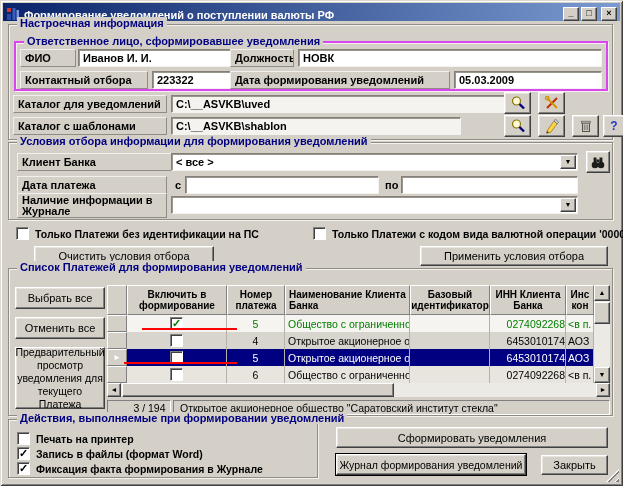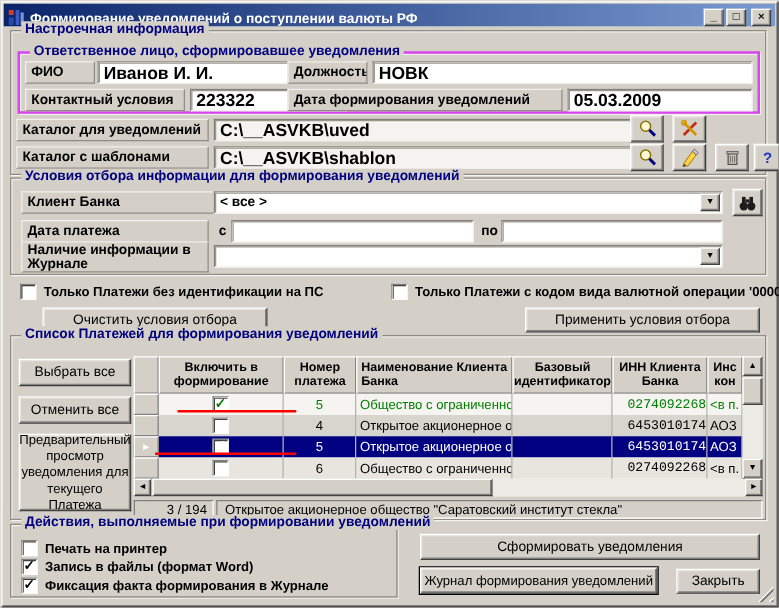--- a/index.html
+++ b/index.html
@@ -26,21 +26,21 @@
   .grp { position:absolute; border:1px solid #8f8c85;
          box-shadow: 1px 1px 0 #f4f2ee, inset 1px 1px 0 #f4f2ee; }
   .leg { position:absolute; top:-8px; left:8px; background:#d4d0c8; padding:0 3px;
          font-weight:bold; color:#000080; white-space:nowrap; font-size:11px; }
   .lbl { position:absolute; height:18px; background:#d4d0c8; border:1px solid;
          border-color:#f2f0ec #8f8c85 #8f8c85 #f2f0ec; font-weight:bold;
          display:flex; align-items:center; padding:0 4px; overflow:hidden;
          white-space:nowrap; }
   .inp { position:absolute; height:18px; background:#fff; border:1px solid;
          border-color:#848079 #f4f2ee #f4f2ee #848079;
-         box-shadow: inset 1px 1px 0 #9a968e; font-weight:bold; font-size:14px;
+         box-shadow: inset 1px 1px 0 #9a968e; font-weight:bold; font-size:11px;
          padding:0 4px; font-family:"Liberation Sans",sans-serif; }
   .inp.ro { background:#f4f3ef; }
   .btn { position:absolute; background:#d4d0c8; border:1px solid;
          border-color:#fff #404040 #404040 #fff;
          box-shadow: inset -1px -1px 0 #808080, inset 1px 1px 0 #e8e5e0;
          display:flex; align-items:center; justify-content:center;
          text-align:center; font-size:11px; cursor:default; }
   .icbtn svg { display:block; }
   .combo { position:absolute; height:18px; background:#fff; border:1px solid;
            border-color:#848079 #f4f2ee #f4f2ee #848079;
@@ -67,21 +67,21 @@
   #fio-v { left:62px; top:6px;  width:200px; }
   #pos-l { left:214px; top:6px; width:64px; }
   #pos-v { left:282px; top:6px; width:304px; }
   #ph-l  { left:4px;  top:28px; width:128px; }
   #ph-v  { left:136px; top:28px; width:126px; }
   #dt-l  { left:214px; top:28px; width:220px; }
   #dt-v  { left:438px; top:28px; width:148px; }
   #cat1-l { left:4px; top:70px; width:154px; }
   #cat1-v { left:162px; top:70px; width:334px; }
   #cat2-l { left:4px; top:92px; width:154px; }
-  #cat2-v { left:162px; top:92px; width:334px; }
+  #cat2-v { left:162px; top:92px; width:290px; }
   #ic-br1   { left:495px; top:67px; width:27px; height:22px; }
   #ic-tools { left:529px; top:67px; width:27px; height:22px; }
   #ic-br2   { left:495px; top:90px; width:27px; height:22px; }
   #ic-edit  { left:529px; top:90px; width:27px; height:22px; }
   #ic-trash { left:563px; top:90px; width:27px; height:22px; }
   #ic-help  { left:594px; top:90px; width:22px; height:22px; font-weight:bold; color:#2038c8; font-size:12px; }
 
   
   #g3 { left:8px; top:142px; width:605px; height:78px; }
   #cl-l { left:8px; top:10px; width:169px; }
@@ -112,21 +112,21 @@
         align-items:center; justify-content:center; text-align:center; overflow:hidden; flex:none; }
   .c0{width:20px}.c1{width:100px}.c2{width:58px}.c3{width:125px}.c4{width:80px}.c5{width:76px}.c6{width:28px}
   .hc.c3 { justify-content:flex-start; text-align:left; padding-left:3px; }
   .tr { display:flex; height:17px; width:487px; position:relative; font-size:10.5px; }
   .td { flex:none; border-right:1px solid #b5b2aa; display:flex; align-items:center; overflow:hidden; white-space:nowrap; }
   .td.c0 { background:#d4d0c8; border:1px solid; border-color:#fff #808080 #808080 #fff;
            justify-content:center; }
   .td.c1 { justify-content:center; position:relative; overflow:visible; }
   .td.c2 { justify-content:center; }
   .td.c3 { padding-left:3px; }
-  .td.c5 { justify-content:flex-end; padding-right:0;font-family:Liberation Mono, monospace; }
+  .td.c5 { justify-content:flex-end; padding-right:0; }
   .td.c6 { padding-left:2px; }
   .bgA { background:#f6f4f0; } .bgB { background:#d8d5ce; } .bgC { background:#e8e5df; }
   .tr.sel { background:#000080; }
   .tr.sel .td { color:#fff; }
   .tr.green .td { color:#008000; }
   .ptr { font-size:8px; line-height:8px; }
   .ann { position:absolute; height:2px; background:#ff0000; top:13px; display:none; z-index:5; }
   .tr.annotated .ann { display:block; }
   #r1 .ann { left:15px; width:95px; }
   #r3 .ann { left:-3px; width:113px; }
@@ -181,21 +181,21 @@
 
   <div class="grp" id="g1">
     <span class="leg">Настроечная информация</span>
 
     <div id="g2">
       <span class="leg">Ответственное лицо, сформировавшее уведомления</span>
       <span class="lbl" id="fio-l">ФИО</span>
       <input class="inp" id="fio-v" value="Иванов И. И." style="">
       <span class="lbl" id="pos-l">Должность</span>
       <input class="inp" id="pos-v" value="НОВК" style="">
-      <span class="lbl" id="ph-l">Контактный условия</span>
+      <span class="lbl" id="ph-l">Контактный отбора</span>
       <input class="inp" id="ph-v" value="223322" style="">
       <span class="lbl" id="dt-l">Дата формирования уведомлений</span>
       <input class="inp" id="dt-v" value="05.03.2009" style="">
     </div>
 
     <span class="lbl" id="cat1-l">Каталог для уведомлений</span>
     <input class="inp ro" id="cat1-v" value="C:\__ASVKB\uved" style="">
     <span class="lbl" id="cat2-l">Каталог с шаблонами</span>
     <input class="inp ro" id="cat2-v" value="C:\__ASVKB\shablon" style="">
 

